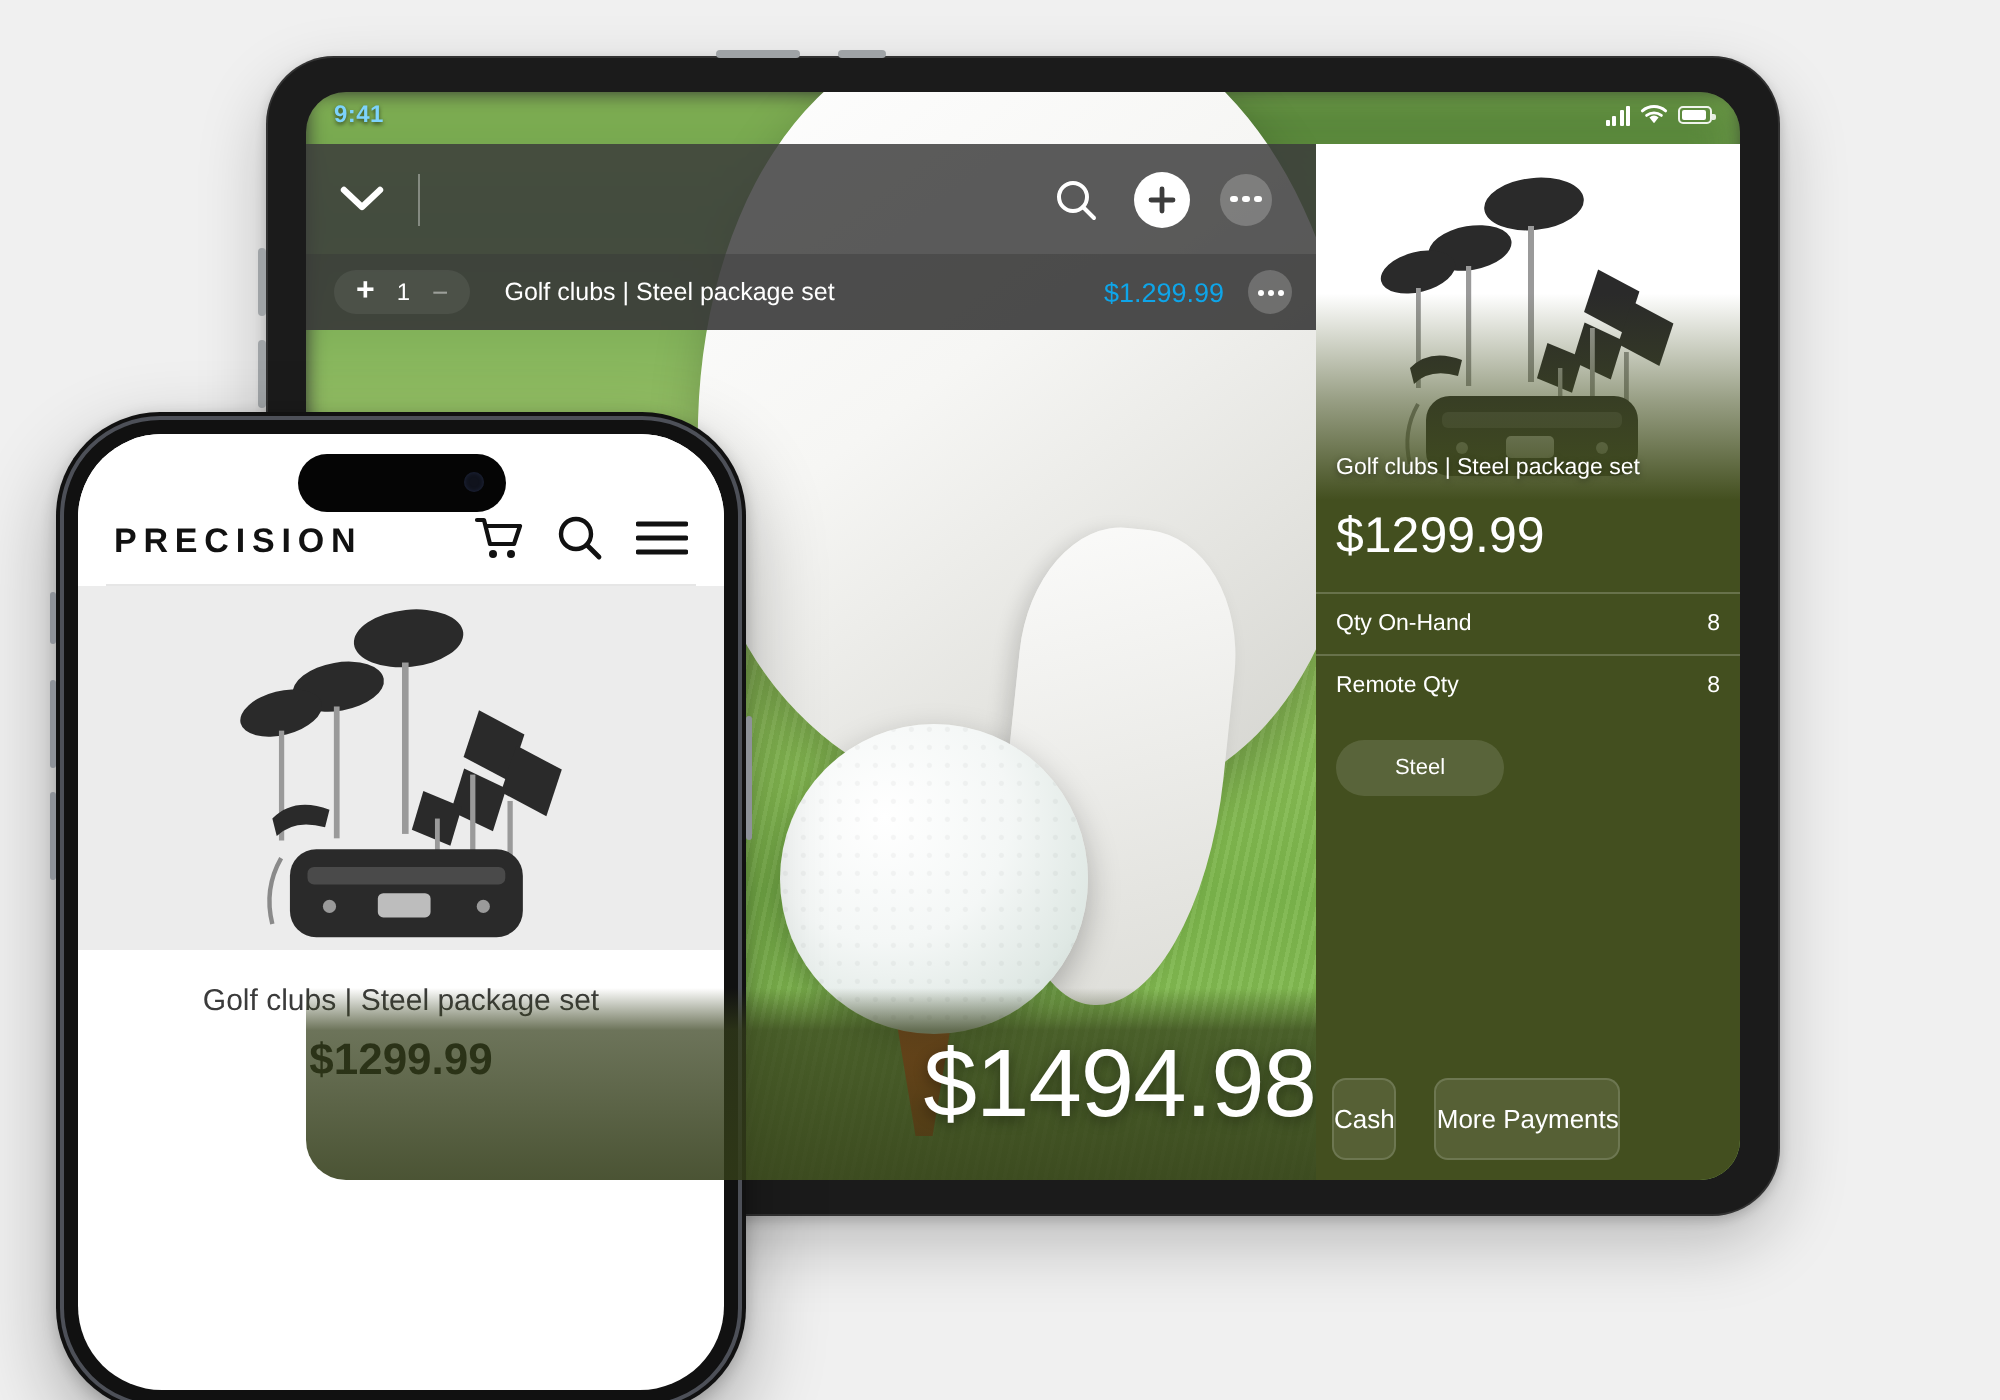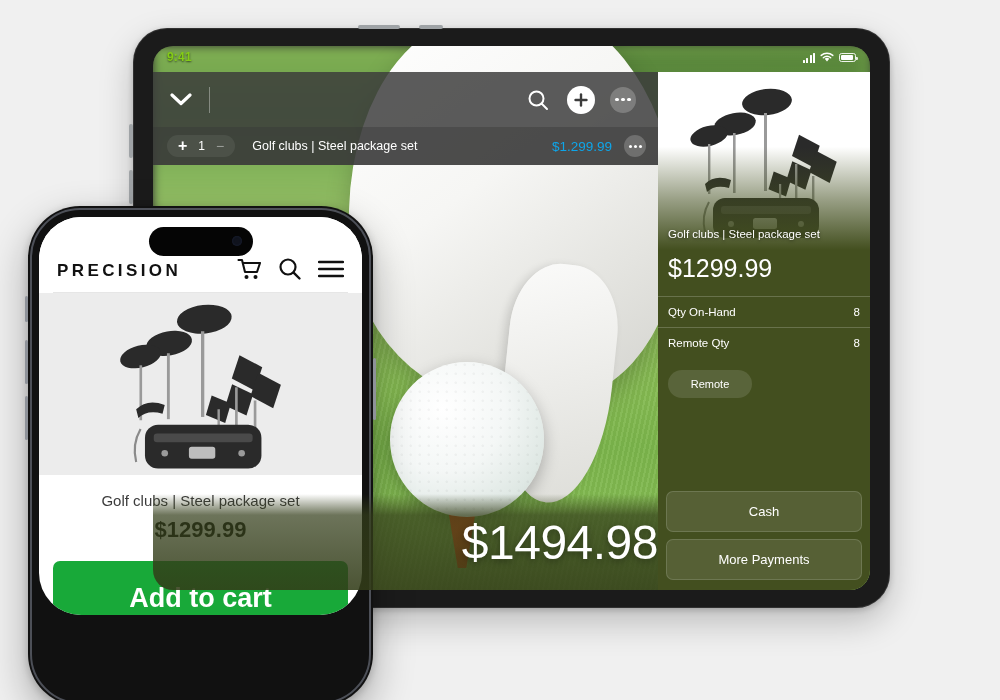--- a/index.html
+++ b/index.html
@@ -58,21 +58,21 @@
     background:radial-gradient(circle at 34% 30%, #ffffff 0%, #f4f7f6 42%, #dfe8e4 74%, #c3cfc9 100%);
     box-shadow:0 6px 16px rgba(0,0,0,0.26);}
   .ball:after{ content:""; position:absolute; inset:0; border-radius:50%;
     background:radial-gradient(circle at 30% 30%, rgba(0,0,0,0.05) 1px, transparent 1.6px);
     background-size:9px 9px; opacity:.7;}
   .tee{ position:absolute; left:41%; top:84%; width:4.2%; height:12%;
     background:linear-gradient(180deg,#ff5e1f,#e8420c); clip-path:polygon(0 0,100% 0,64% 100%,36% 100%);}
 
   
   #tablet-statusbar{ position:absolute; left:0; top:0; width:100%; height:26px; z-index:5; }
-  #status-time{ position:absolute; left:14px; top:4px; color:#84cc16; font-size:12px; font-weight:bold;
+  #status-time{ position:absolute; left:14px; top:4px; color:#7dd3fc; font-size:12px; font-weight:bold;
     text-shadow:0 1px 2px rgba(0,0,0,.6); letter-spacing:.2px;}
   #status-icons{ position:absolute; right:14px; top:6px; display:flex; align-items:center; gap:5px; }
   .sig{ display:flex; align-items:flex-end; gap:1.5px; height:10px; }
   .sig i{ display:block; width:2px; background:#fff; border-radius:.5px; }
   .batt{ width:17px; height:9px; border:1.2px solid rgba(255,255,255,.9); border-radius:2.5px; position:relative; }
   .batt:after{ content:""; position:absolute; left:1px; top:1px; bottom:1px; width:12px; background:#fff; border-radius:1px; }
   .batt:before{ content:""; position:absolute; right:-3px; top:2.5px; width:1.6px; height:3.5px; background:rgba(255,255,255,.85); border-radius:0 1px 1px 0;}
 
   
   #tablet-toolbar{ position:absolute; left:0; top:26px; width:505px; height:55px;
@@ -117,42 +117,42 @@
   #panel-product-name{ position:absolute; left:10px; bottom:10px; z-index:3; color:#fff; font-size:11.5px;
     text-shadow:0 1px 3px rgba(0,0,0,.5); }
   #panel-price{ color:#fff; font-size:25px; font-weight:500; padding:4px 10px 13px; }
   .panel-row{ display:flex; align-items:center; justify-content:space-between;
     padding:9px 10px; border-top:1px solid rgba(255,255,255,.2); }
   .panel-row-label{ color:#fff; font-size:11.5px; }
   .panel-row-value{ color:#fff; font-size:11.5px; }
   #panel-chip-wrap{ padding:12px 10px 0; }
   #panel-chip{ background:rgba(255,255,255,.12); border-radius:16px; padding:8px 0; width:84px;
     text-align:center; color:#fff; font-size:11px; cursor:pointer; }
-  #panel-actions{ margin-top:auto; padding:0 8px 10px; display:flex; flex-direction:column; gap:7px; }
+  #panel-actions{ margin-top:auto; padding:0 8px 10px; display:flex; flex-direction:row; gap:19px; }
   .pay-btn{ background:rgba(255,255,255,.10); border:1px solid rgba(255,255,255,.14);
     border-radius:7px; color:#fff; font-size:13px; text-align:center; padding:12px 0; cursor:pointer; }
 
   
   .bag{ position:absolute; left:50%; top:50%; transform:translate(-50%,-50%); }
 
   
   #phone-device{
     position:absolute; left:28px; top:206px; width:345px; height:500px;
     background:#111; border-radius:52px; padding:11px;
     box-shadow:0 16px 40px rgba(0,0,0,0.3), 0 2px 8px rgba(0,0,0,0.2);
   }
   #phone-device:before{ content:""; position:absolute; inset:2px; border-radius:50px;
     border:2px solid #4d5058; pointer-events:none; }
   .ph-btn{ position:absolute; background:#8e9299; border-radius:2px; }
   .ph-btn.mute{ left:-3px; top:90px; width:3px; height:26px; }
   .ph-btn.volup{ left:-3px; top:134px; width:3px; height:44px; }
   .ph-btn.voldn{ left:-3px; top:190px; width:3px; height:44px; }
   .ph-btn.power{ right:-3px; top:152px; width:3px; height:62px; }
 
-  #phone-screen{ position:relative; width:323px; height:398px; border-radius:42px;
+  #phone-screen{ position:relative; width:323px; height:478px; border-radius:42px;
     overflow:hidden; background:#fff; }
   #dynamic-island{ position:absolute; left:50%; top:10px; transform:translateX(-50%);
     width:104px; height:29px; background:#050505; border-radius:16px; z-index:9; }
   #dynamic-island:after{ content:""; position:absolute; right:11px; top:9px; width:10px; height:10px;
     border-radius:50%; background:#10131d; box-shadow:inset 0 0 2px #202840; }
 
   #phone-header{ position:relative; height:75px; display:flex; align-items:flex-end;
     padding:0 18px 11px; background:#fff; z-index:6; }
   #phone-logo{ font-size:17px; font-weight:bold; letter-spacing:3.4px; color:#111; }
   #phone-header-icons{ margin-left:auto; display:flex; align-items:center; gap:16px; }
@@ -287,21 +287,21 @@
       <div class="panel-row">
         <span class="panel-row-label">Qty On-Hand</span>
         <span class="panel-row-value">8</span>
       </div>
       <div class="panel-row">
         <span class="panel-row-label">Remote Qty</span>
         <span class="panel-row-value">8</span>
       </div>
 
       <div id="panel-chip-wrap">
-        <div id="panel-chip">Remote</div>
+        <div id="panel-chip">Steel</div>
       </div>
 
       <div id="panel-actions">
         <div class="pay-btn">Cash</div>
         <div class="pay-btn">More Payments</div>
       </div>
     </div>
 
   </div>
 </div>
@@ -367,15 +367,14 @@
           <path d="M40 122 q-8 14 -4 30" stroke="#8a8a8a" stroke-width="2" fill="none"></path>
         </g>
       </svg>
     </div>
 
     <div id="phone-info">
       <div id="phone-product-name">Golf clubs | Steel package set</div>
       <div id="phone-product-price">$1299.99</div>
     </div>
 
-    <div id="phone-add-cart">Add to cart</div>
   </div>
 </div>
 
 </body></html>

